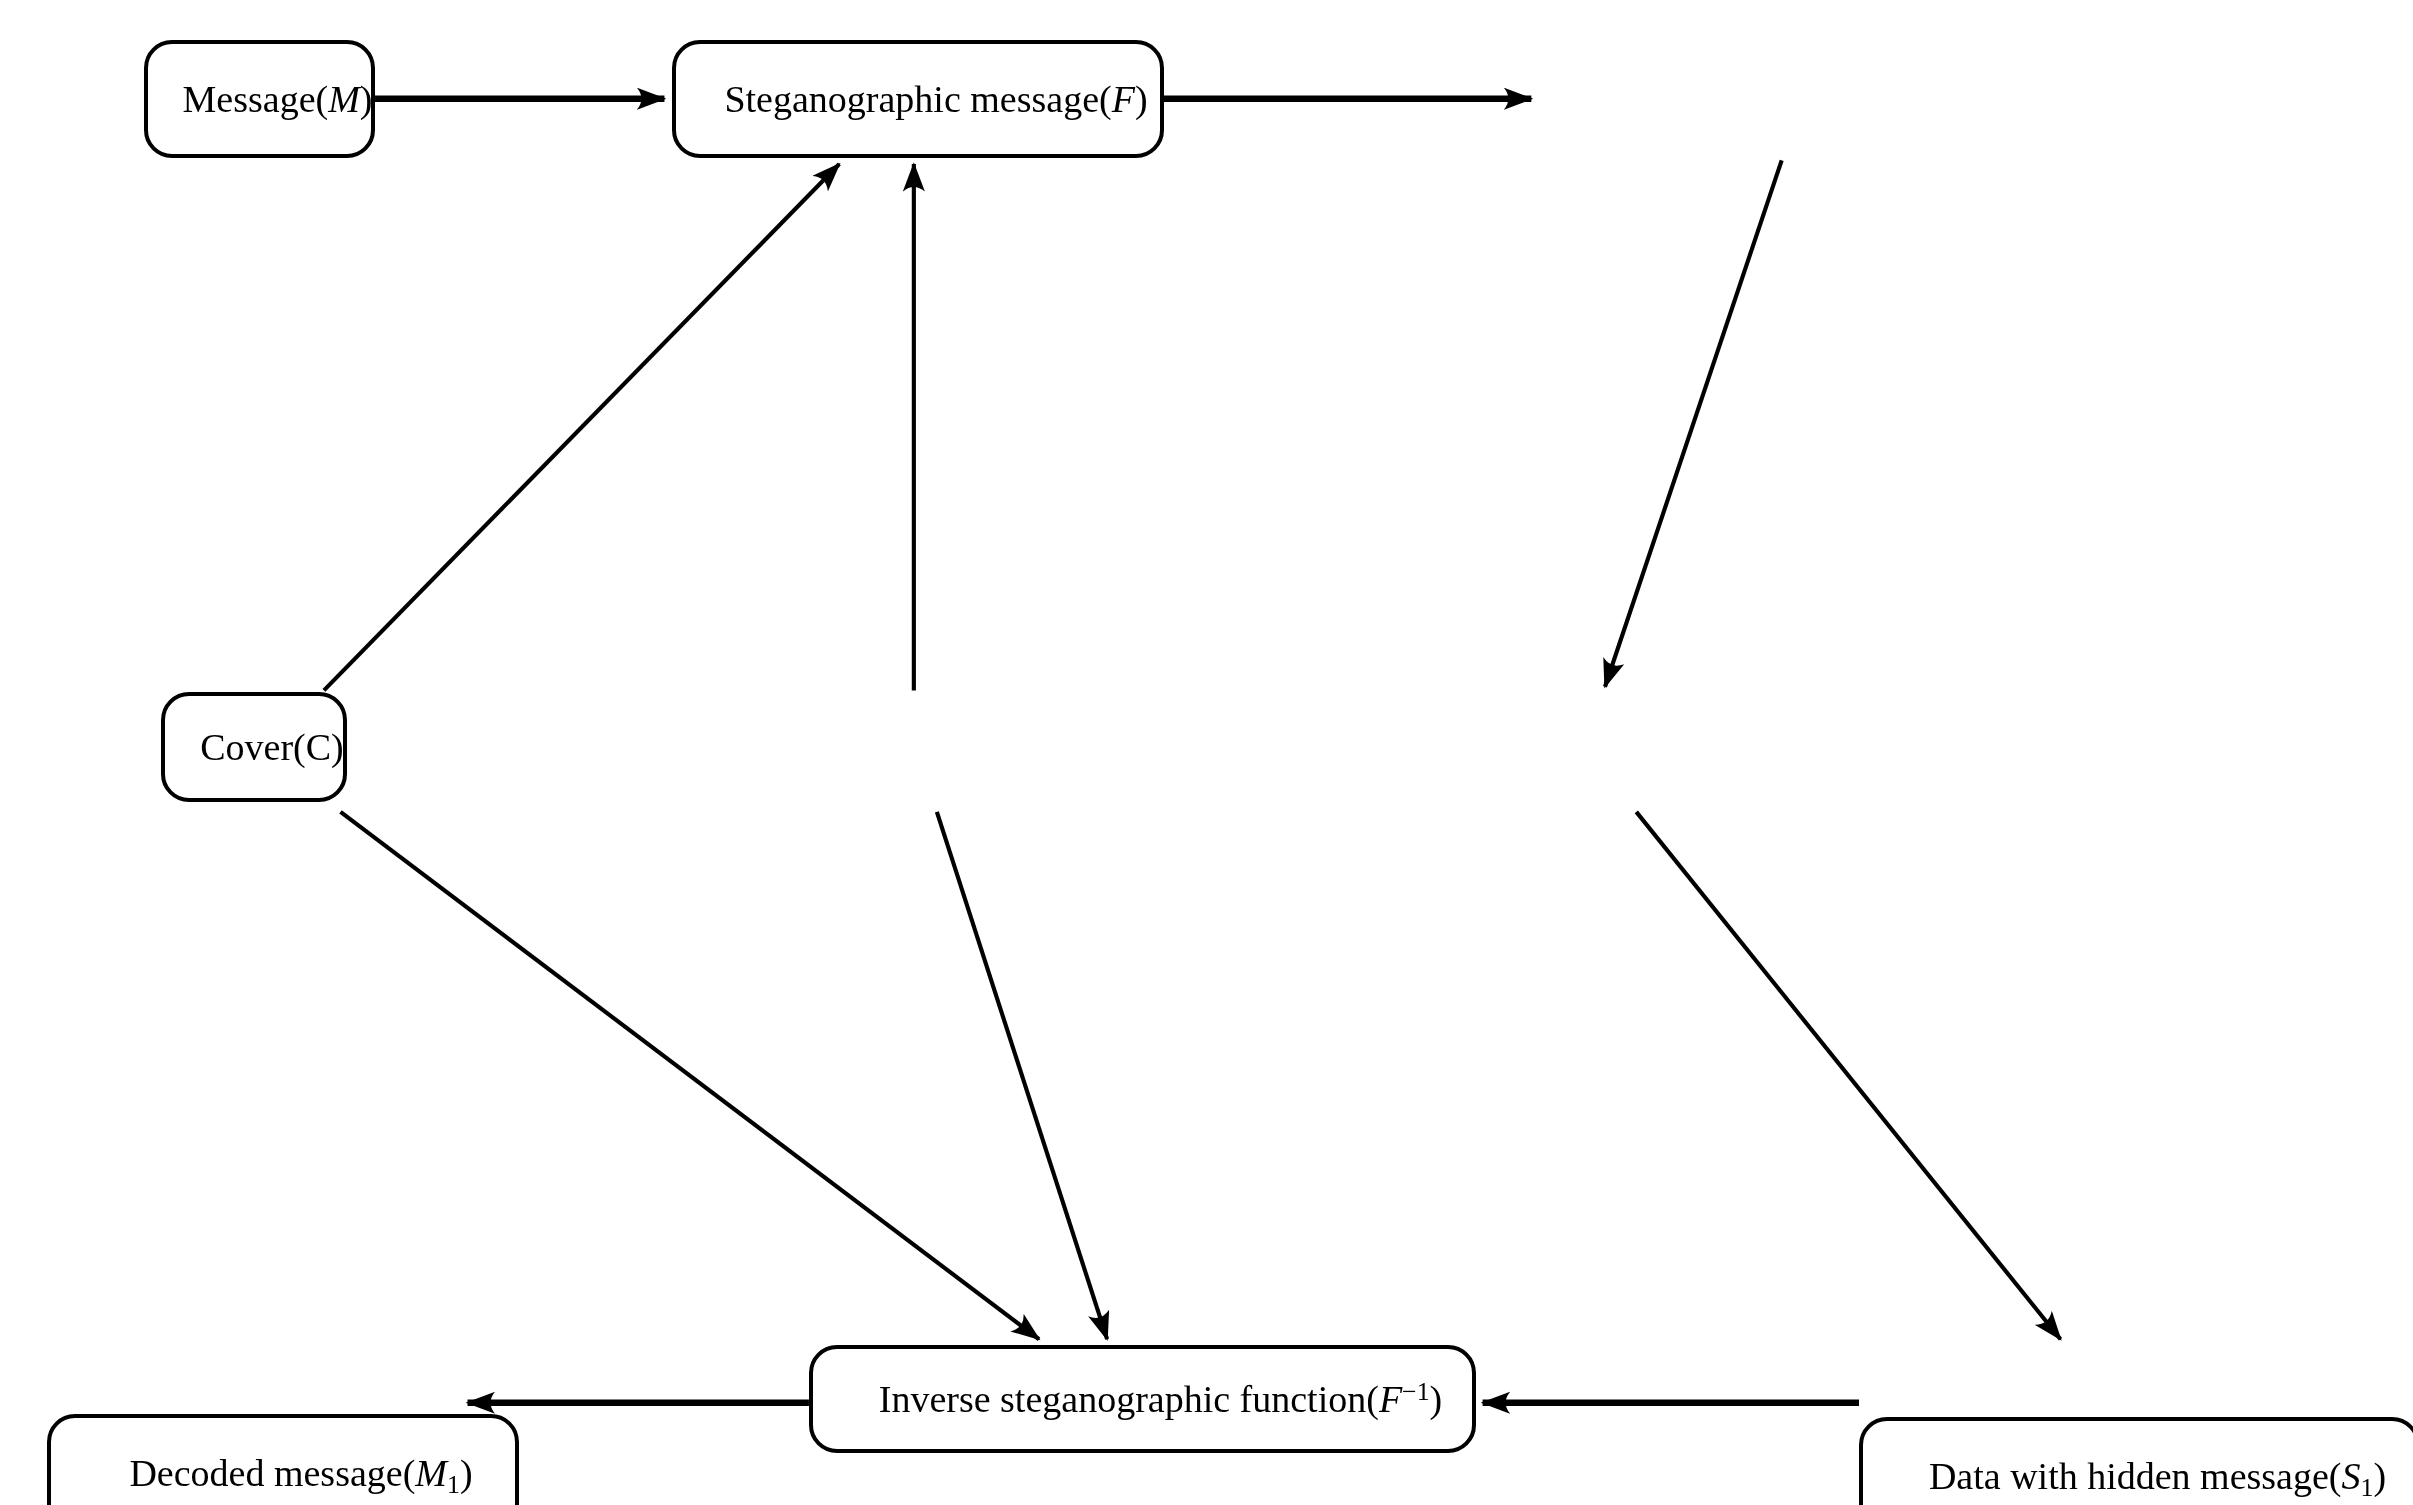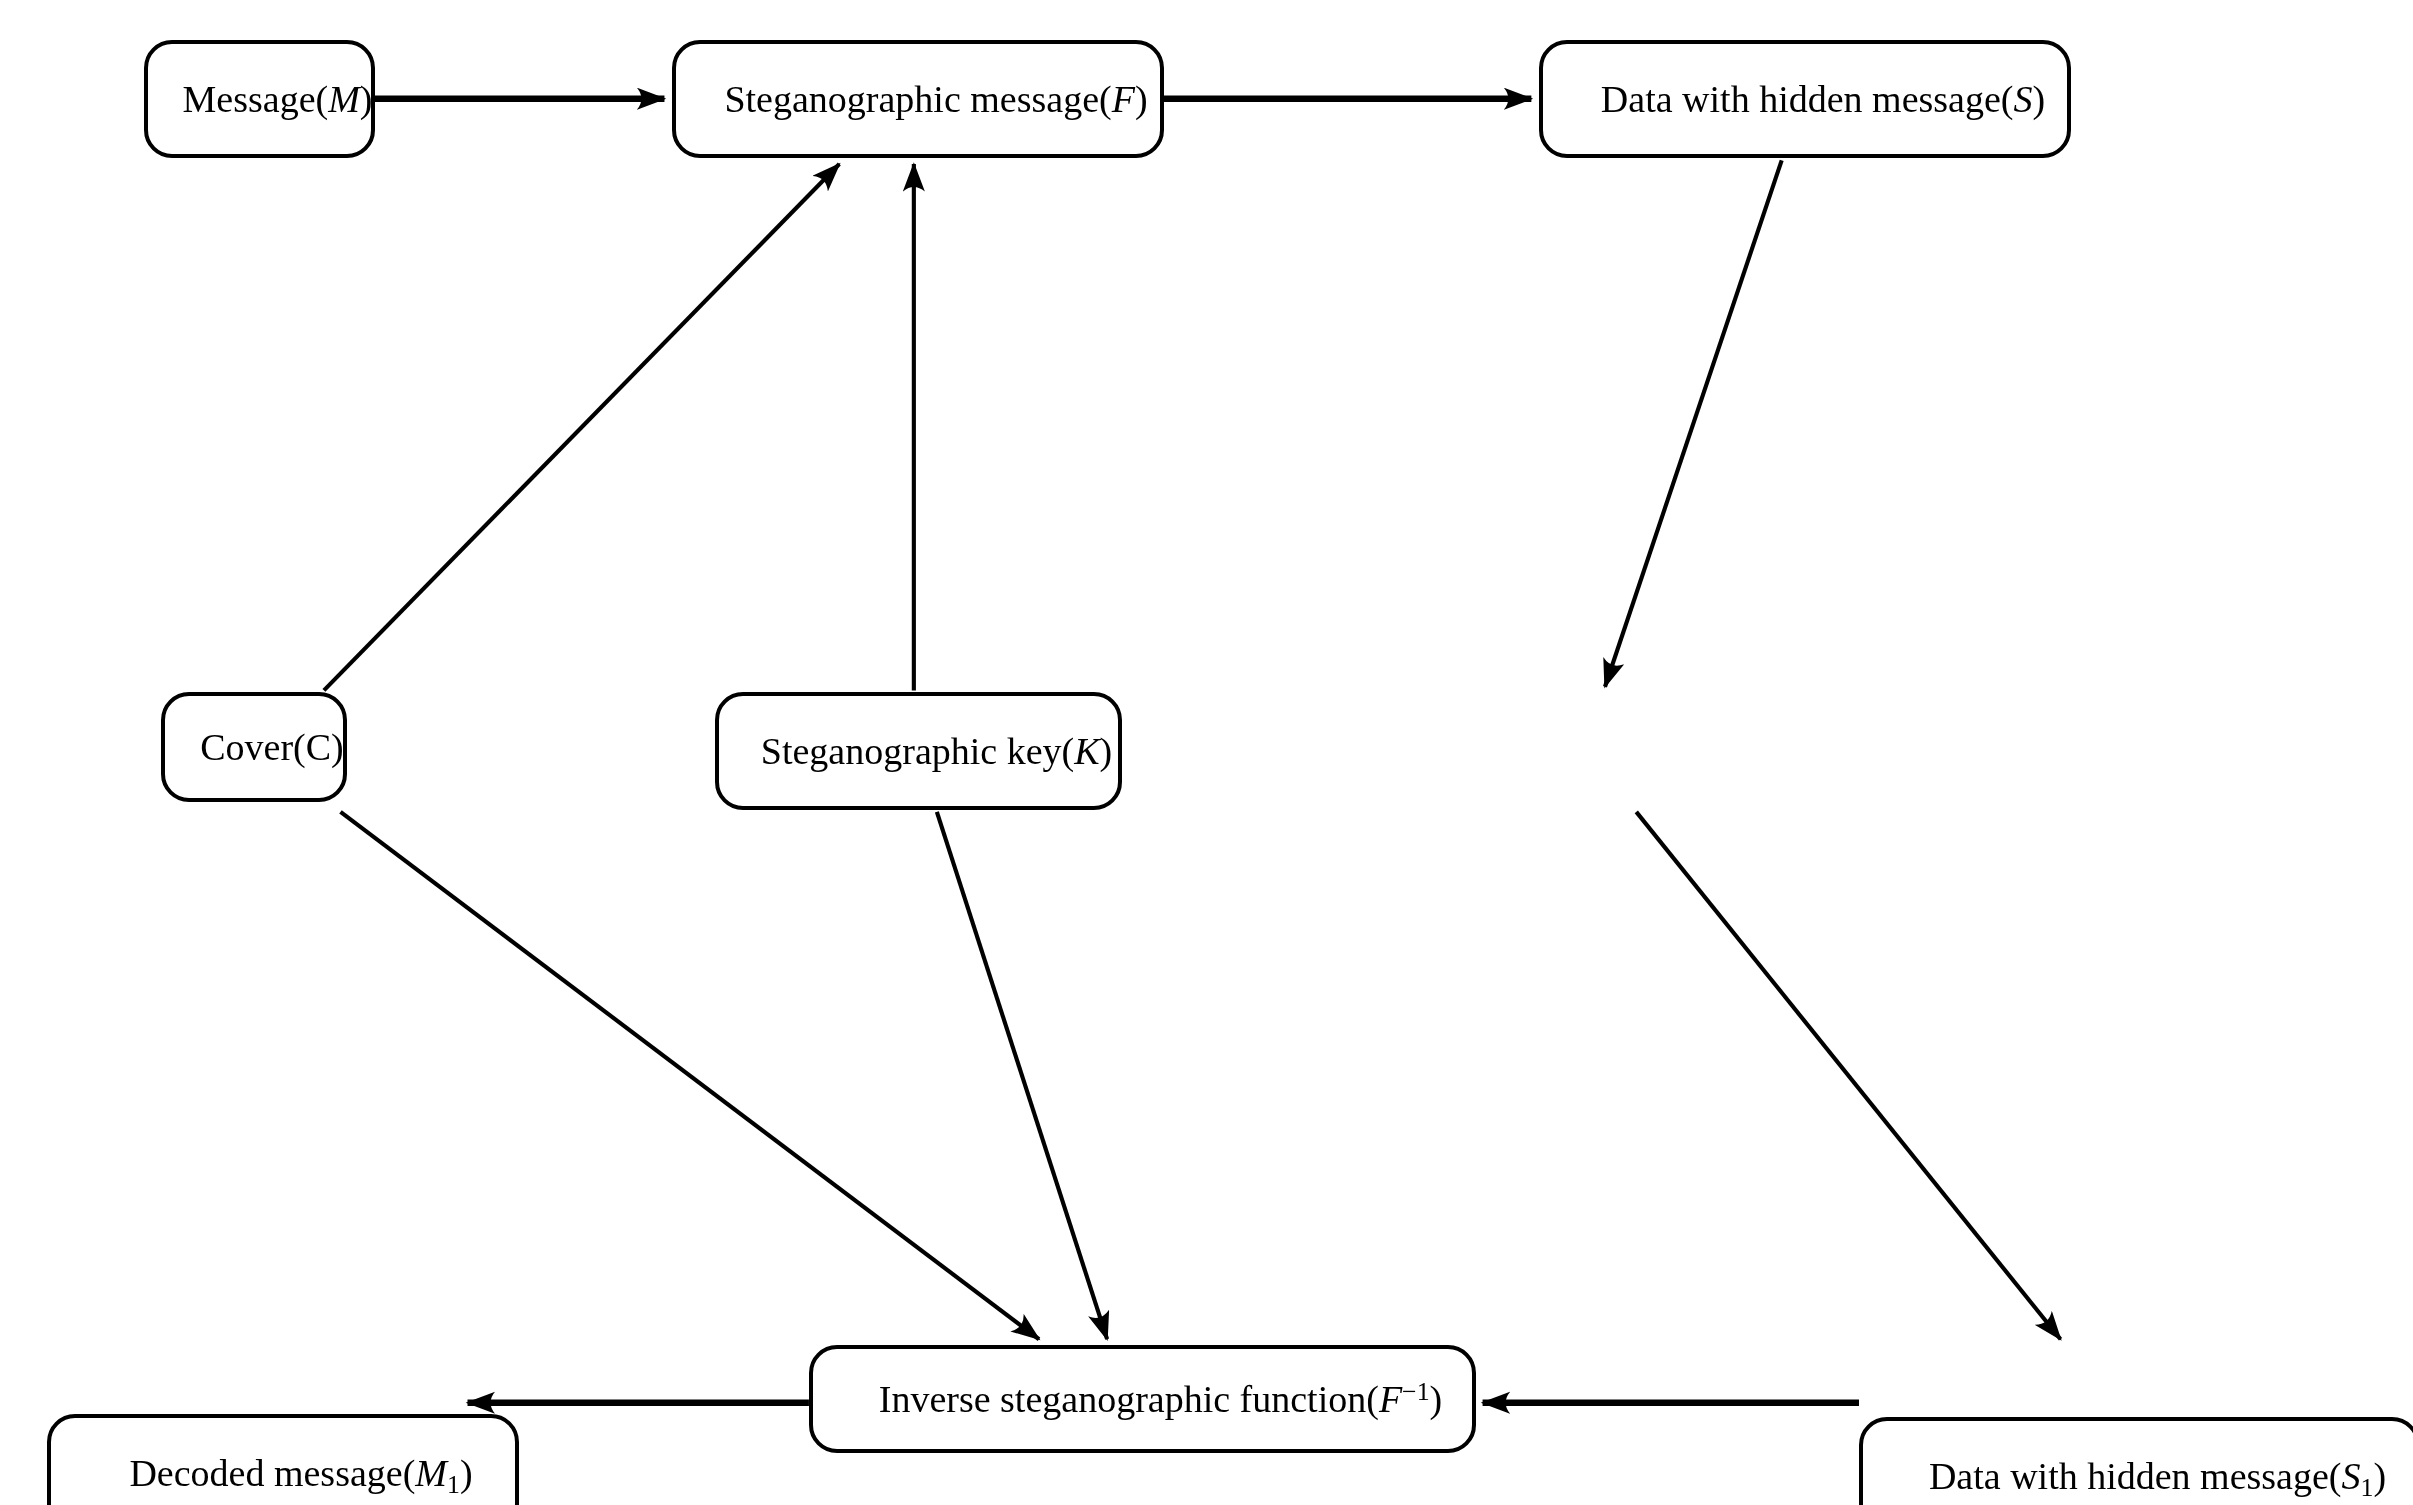--- a/index.html
+++ b/index.html
@@ -56,31 +56,25 @@
     </svg>
 
   <div class="node" style="left:144px;top:40px;width:231px;height:118px">
     <span class="lbl"><span>Message(</span><i class="v">M</i><sup></sup><sub></sub><span>)</span></span>
   </div>
 
   <div class="node" style="left:672px;top:40px;width:492px;height:118px">
     <span class="lbl"><span>Steganographic message(</span><i class="v">F</i><sup></sup><sub></sub><span>)</span></span>
   </div>
 
-  <div class="node" style="left:1539px;top:40px;width:532px;height:118px">
-    <span class="lbl"><span>Data with hidden message(</span><i class="v">S</i><sup></sup><sub></sub><span>)</span></span>
-  </div>
 
   <div class="node" style="left:161px;top:692px;width:186px;height:110px">
     <span class="lbl"><span>Cover(C)</span><i class="v"></i><sup></sup><sub></sub><span></span></span>
   </div>
 
-  <div class="node" style="left:715px;top:692px;width:407px;height:118px">
-    <span class="lbl"><span>Steganographic key(</span><i class="v">K</i><sup></sup><sub></sub><span>)</span></span>
-  </div>
 
 
   <div class="node" style="left:47px;top:1414px;width:472px;height:118px">
     <span class="lbl"><span>Decoded message(</span><i class="v">M</i><sup></sup><sub>1</sub><span>)</span></span>
   </div>
 
   <div class="node" style="left:809px;top:1345px;width:667px;height:108px">
     <span class="lbl"><span>Inverse steganographic function(</span><i class="v">F</i><sup>−1</sup><sub></sub><span>)</span></span>
   </div>
 

